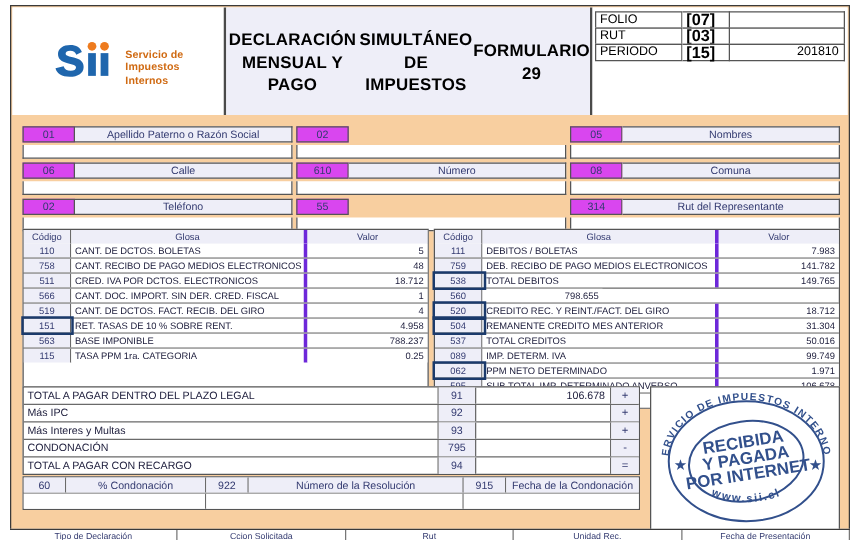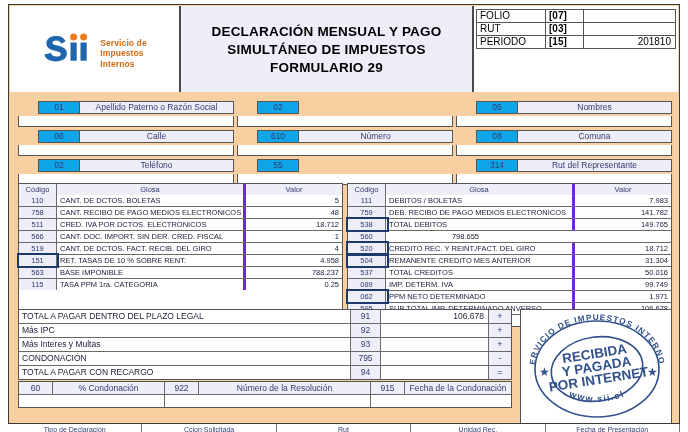--- a/index.html
+++ b/index.html
@@ -64,21 +64,21 @@
     line-height: 10.5px;
     font-weight: bold;
     letter-spacing: .1px;
     padding-top: 9px;
   }
   .hdr-title {
     flex: 1;
     background: #eeeef8;
     border-right: 2px solid #4a4a4a;
     display: flex;
-    flex-direction: column;
+    flex-direction: row;
     align-items: center;
     justify-content: center;
     box-sizing: border-box;
     padding-top: 2px;
   }
   .hdr-title div {
     font-size: 13.5px;
     font-weight: bold;
     color: #000;
     line-height: 18px;
@@ -103,21 +103,21 @@
     color: #000;
     padding-left: 3px;
     box-sizing: border-box;
     line-height: 12px;
     background: #fff;
   }
   .meta-code {
     width: 38px;
     border: 1px solid #555;
     border-left: none;
-    font-size: 10px;
+    font-size: 13px;
     font-weight: bold;
     color: #000;
     padding-left: 3px;
     box-sizing: border-box;
     line-height: 12px;
     background: #fff;
   }
   .meta-val {
     flex: 1;
     border: 1px solid #555;
@@ -141,28 +141,27 @@
     display: flex;
     margin-bottom: 2px;
   }
   .ident-half {
     display: flex;
     flex: 1;
   }
   .ident-half.left { margin-right: 3px; }
   .id-code {
     width: 42px;
-    background: #0ea5e9;
+    background: #d946ef;
     border: 1px solid #555;
     font-size: 8.5px;
     color: #333a70;
     text-align: center;
     line-height: 11px;
     box-sizing: border-box;
-    margin-left: 20px;
   }
   .id-label {
     flex: 1;
     background: #eeeef8;
     border: 1px solid #555;
     border-left: none;
     font-size: 8.5px;
     color: #333a70;
     text-align: center;
     line-height: 11px;

